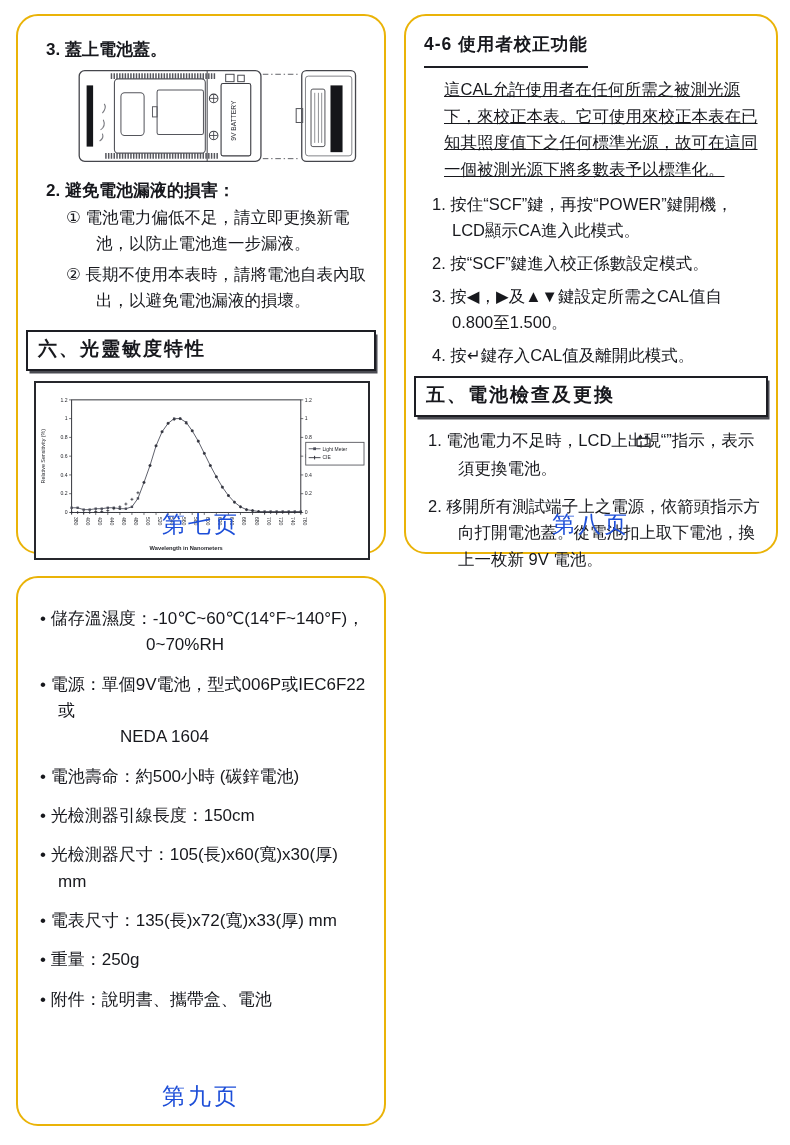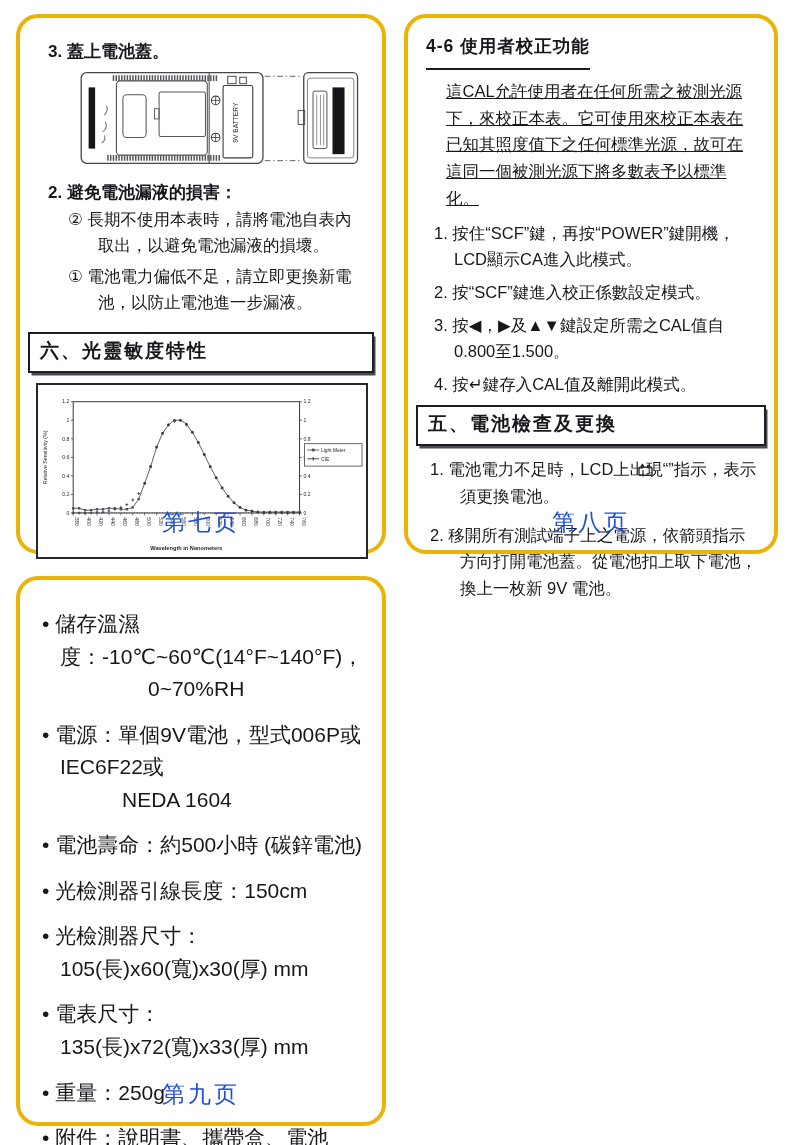--- a/index.html
+++ b/index.html
@@ -2,21 +2,21 @@
 <html><head>
 <meta charset="utf-8">
 <style>
   html,body{margin:0;padding:0;background:#ffffff;}
   .page{
     position:relative;width:790px;height:1145px;background:#fff;overflow:hidden;
     font-family:"Liberation Sans","DejaVu Sans",sans-serif;color:#17181d;
   }
   .panel{
     position:absolute;box-sizing:border-box;background:#fff;
-    border:4px solid #eab308;border-radius:22px;padding:14px 16px;
+    border:2px solid #eab308;border-radius:22px;padding:14px 16px;
   }
   .panel-tl{left:16px;top:14px;width:370px;height:540px;}
   .panel-tr{left:404px;top:14px;width:374px;height:540px;}
   .panel-bl{left:16px;top:576px;width:370px;height:550px;}
   .step-line{font-size:17px;margin:8px 0 2px 12px;font-weight:600;}
   .substep{font-size:16.5px;line-height:1.6;margin:2px 0 4px 0;
     padding-left:62px;text-indent:-30px;}
   .diagram-wrap{margin:4px 0 2px 38px;}
   .section-box{
     margin:16px -8px 10px -8px;border:2px solid #1d1e24;
@@ -34,21 +34,21 @@
   .sub-heading{
     display:inline-block;font-size:17.5px;font-weight:700;letter-spacing:1px;
     border-bottom:2px solid #1d1e24;padding-bottom:10px;margin:2px 0 8px 2px;
   }
   .intro-par{font-size:16.5px;line-height:1.62;margin:0 0 8px 22px;text-decoration:underline;}
   .num-step{font-size:16.5px;line-height:1.58;margin:1px 0 7px 10px;
     padding-left:20px;text-indent:-20px;}
   .num-item{font-size:16.5px;line-height:1.6;margin:4px 0 12px 6px;
     padding-left:30px;text-indent:-30px;}
   .battery-glyph{display:inline-block;vertical-align:-1px;}
-  .bullet-item{font-size:21px;line-height:1.55;margin:11px 0 13px 6px;
+  .bullet-item{font-size:17px;line-height:1.55;margin:11px 0 13px 6px;
     padding-left:18px;text-indent:-18px;}
   .bullet-cont{display:block;text-indent:0;}
   .cont-1{margin-left:88px;}
   .cont-2{margin-left:62px;}
   .spec-list{margin-top:14px;}
 </style>
 </head>
 <body>
 
 <div class="page">
@@ -100,22 +100,22 @@
           <rect x="252" y="26" width="15" height="62" rx="2" fill="none" stroke="#45464c" stroke-width="1"></rect>
           <line x1="256" y1="30" x2="256" y2="84" stroke="#6a6b71" stroke-width="0.8"></line>
           <line x1="260" y1="30" x2="260" y2="84" stroke="#6a6b71" stroke-width="0.8"></line>
           <line x1="263.5" y1="30" x2="263.5" y2="84" stroke="#6a6b71" stroke-width="0.8"></line>
           <rect x="273" y="22" width="13" height="72" fill="#15161a"></rect>
         </g>
       </svg>
     </div>
 
     <div class="step-line">2. 避免電池漏液的損害：</div>
+    <div class="substep">① 電池電力偏低不足，請立即更換新電池，以防止電池進一步漏液。</div>
     <div class="substep">② 長期不使用本表時，請將電池自表內取出，以避免電池漏液的損壞。</div>
-    <div class="substep">① 電池電力偏低不足，請立即更換新電池，以防止電池進一步漏液。</div>
 
     <div class="section-box">六、光靈敏度特性</div>
 
     <div class="chart-frame">
       <svg viewBox="0 0 332 170">
           <rect x="34" y="12" width="232" height="114" fill="none" stroke="#33343a" stroke-width="1"></rect>
           <line x1="31.5" y1="126" x2="34" y2="126" stroke="#33343a" stroke-width="0.7"></line>
           <line x1="266" y1="126" x2="268.5" y2="126" stroke="#33343a" stroke-width="0.7"></line>
           <text x="30" y="127.8" font-size="5.2" fill="#26272c" font-family="Liberation Sans, sans-serif" text-anchor="end">0</text>
           <text x="270" y="127.8" font-size="5.2" fill="#26272c" font-family="Liberation Sans, sans-serif" text-anchor="start">0</text>

